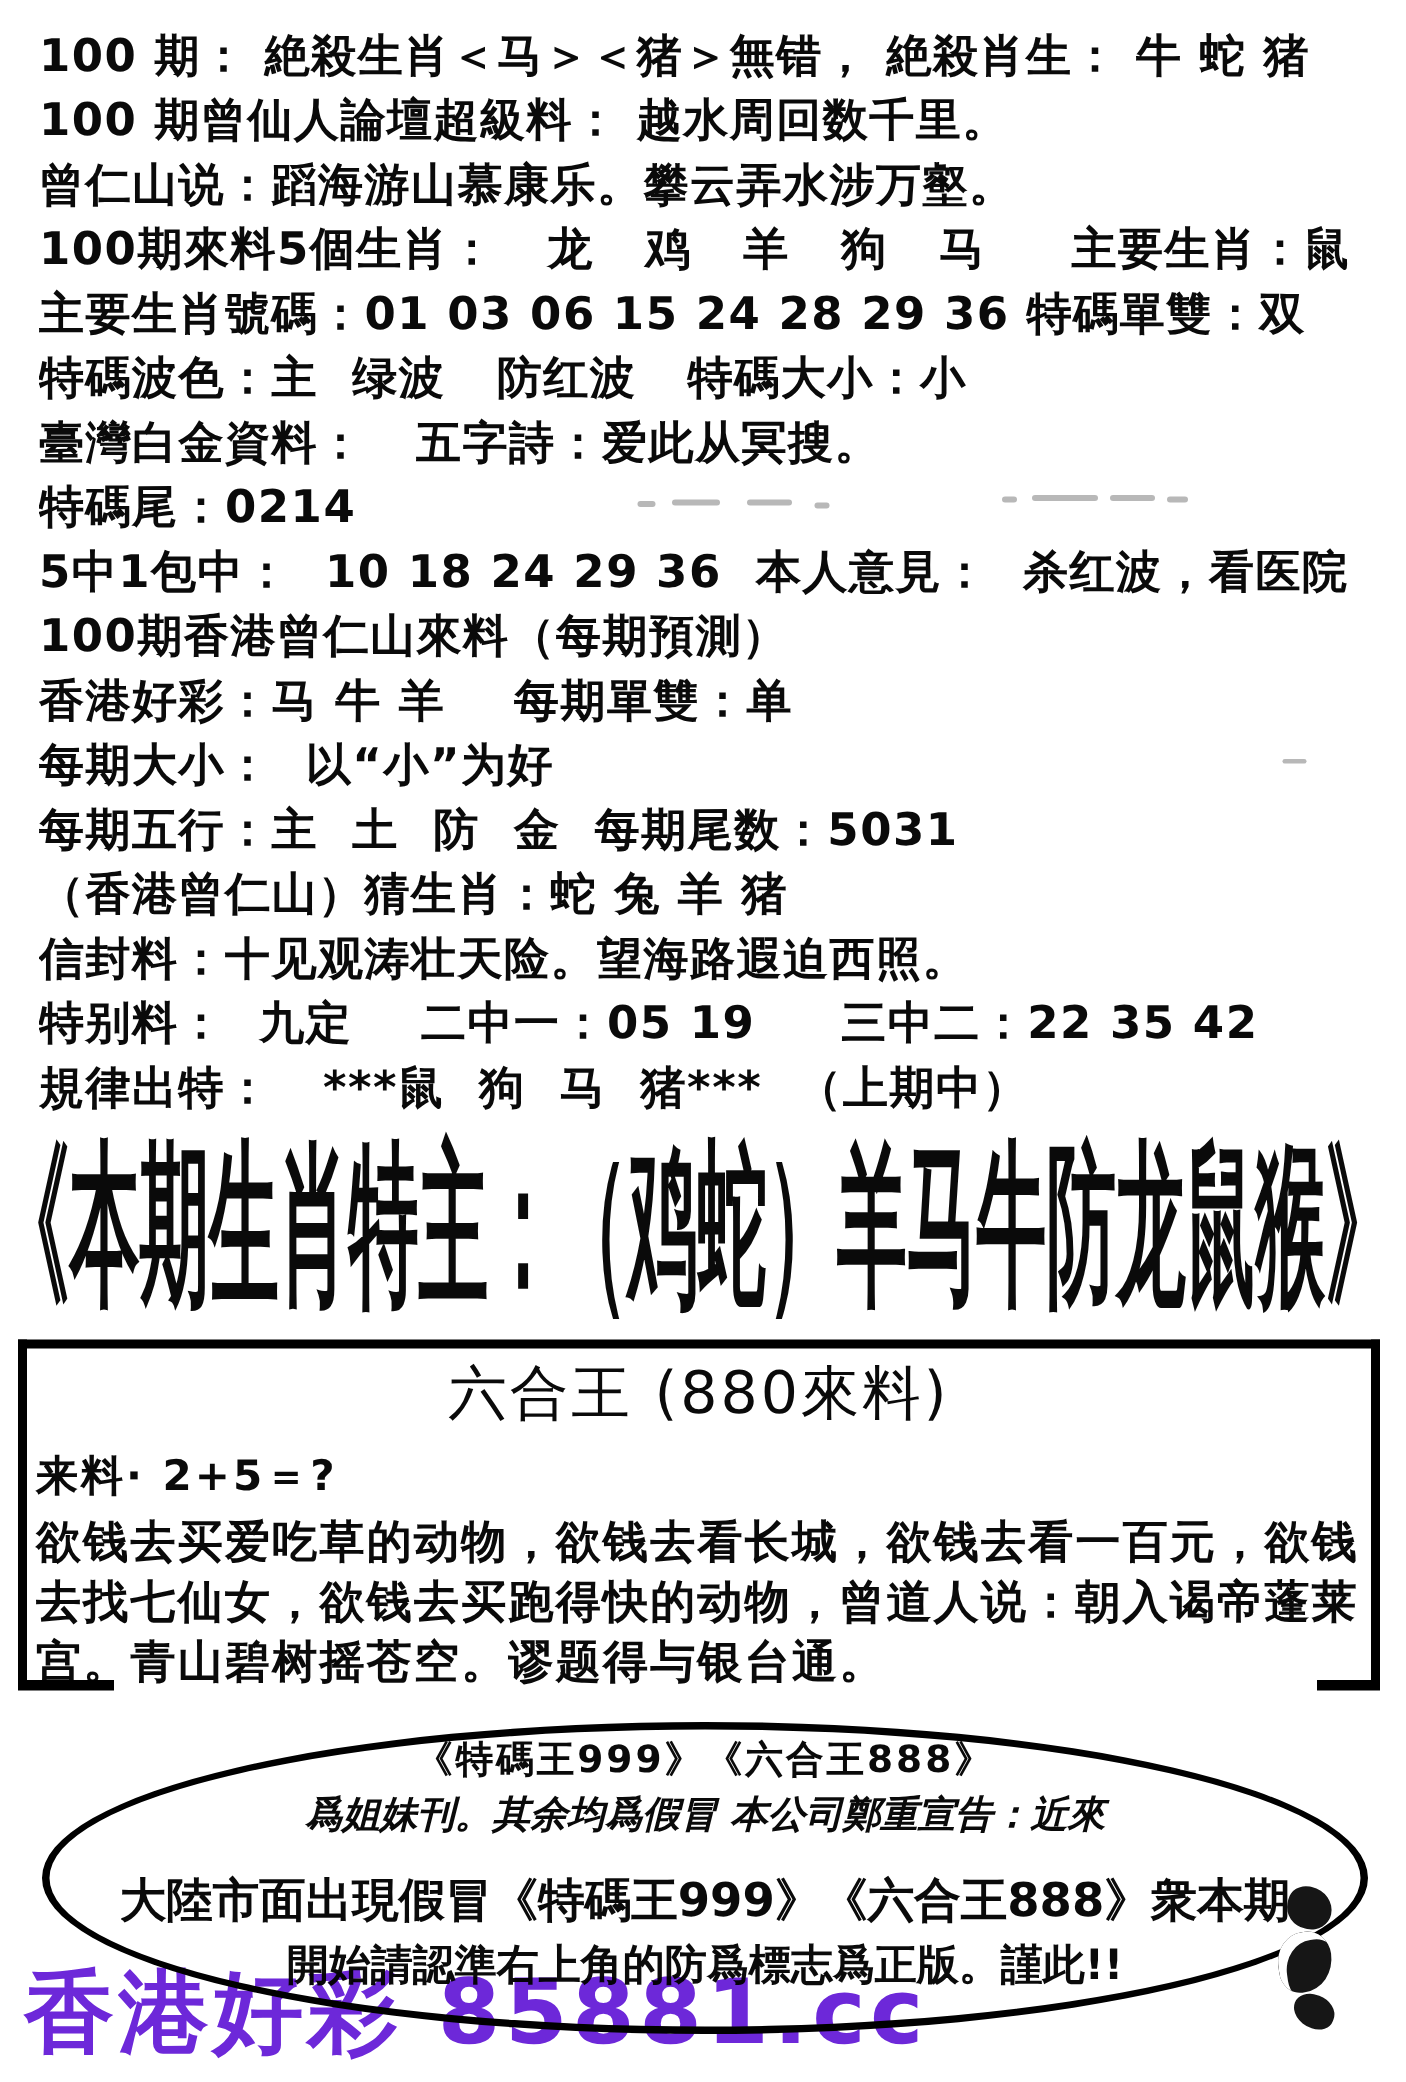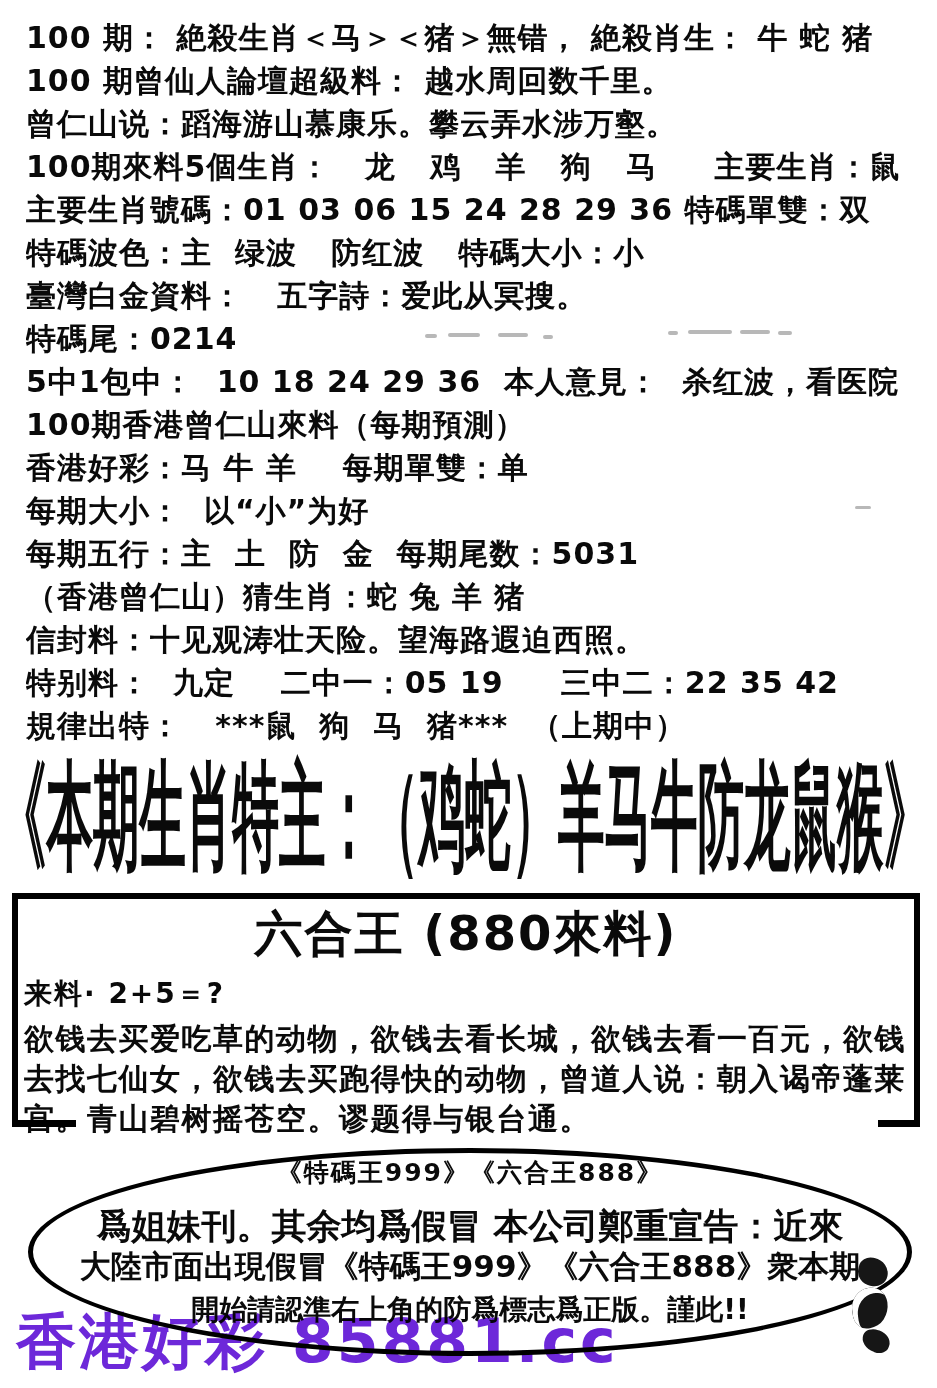--- a/index.html
+++ b/index.html
@@ -28,33 +28,33 @@
   }
 
   
   .box{
     position:absolute;left:12px;top:893px;width:908px;height:230px;
     border:6px solid #000;border-bottom:none;box-sizing:border-box;
   }
   .box .corner{position:absolute;bottom:-4px;height:7px;background:#000;}
   .corner-l{left:-6px;width:64px;}
   .corner-r{right:-6px;width:42px;}
-  .box-title{text-align:center;font-size:48px;font-weight:700;margin-top:3px;letter-spacing:2px;}
+  .box-title{text-align:center;font-size:39px;font-weight:400;margin-top:3px;letter-spacing:2px;}
   .box-formula{font-size:28px;font-weight:600;margin:9px 0 2px 6px;letter-spacing:2px;}
   .box-para{
     font-size:30px;font-weight:600;line-height:40px;margin:6px 8px 0 6px;
     text-align:justify;letter-spacing:1.5px;
   }
 
   
   .notice{position:absolute;left:28px;top:1148px;width:884px;height:208px;}
   .oval{position:absolute;left:0;top:0;right:0;bottom:0;border:5px solid #000;border-radius:50%;}
   .nl{position:absolute;left:0;width:100%;text-align:center;font-weight:700;white-space:pre;}
   .nl1{top:8px;font-size:25px;letter-spacing:2px;}
-  .nl2{top:55px;font-size:35px;}
+  .nl2{top:45px;font-size:25px;font-style:italic;}
   .nl3{top:98px;font-size:31px;}
   .nl4{top:143px;font-size:28px;}
 
   
   .seal{position:absolute;left:846px;top:1258px;width:56px;height:96px;}
   .seal i{position:absolute;background:#161616;display:block;}
   .s1{left:12px;top:0;width:30px;height:28px;border-radius:45% 60% 50% 55%;transform:rotate(12deg);}
   .s2{left:6px;top:30px;width:36px;height:40px;border-radius:55% 45% 62% 40%;transform:rotate(-8deg);
       box-shadow:inset 5px 6px 0 #fff;}
   .s3{left:16px;top:72px;width:28px;height:22px;border-radius:48% 55% 45% 60%;transform:rotate(20deg);}

